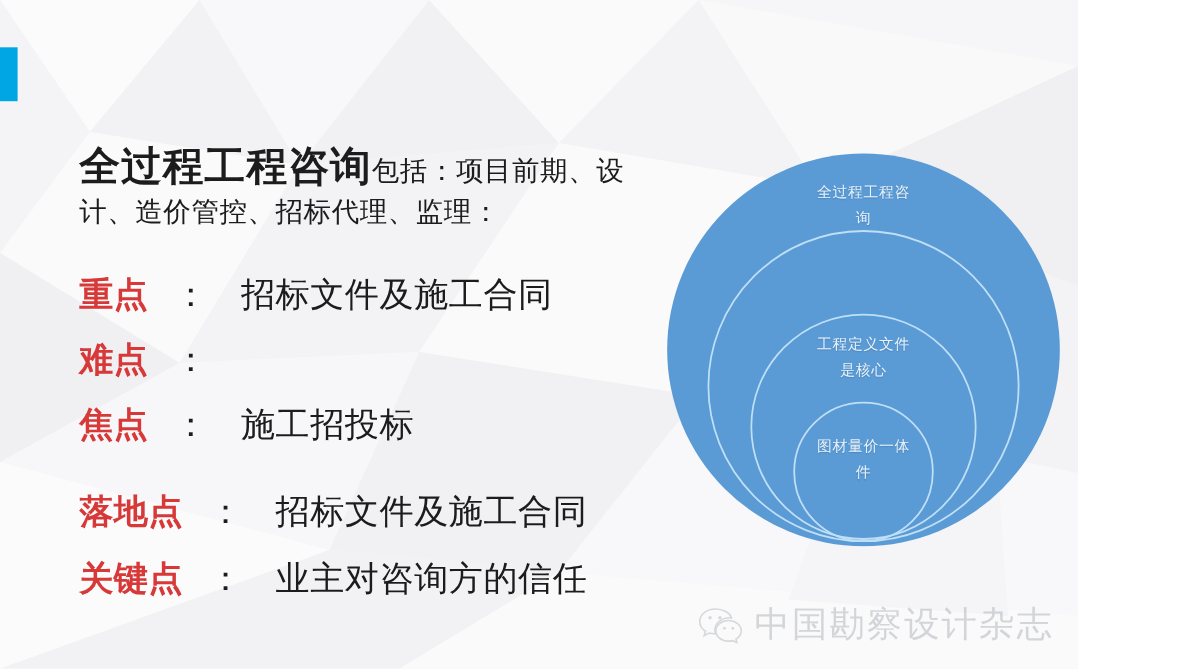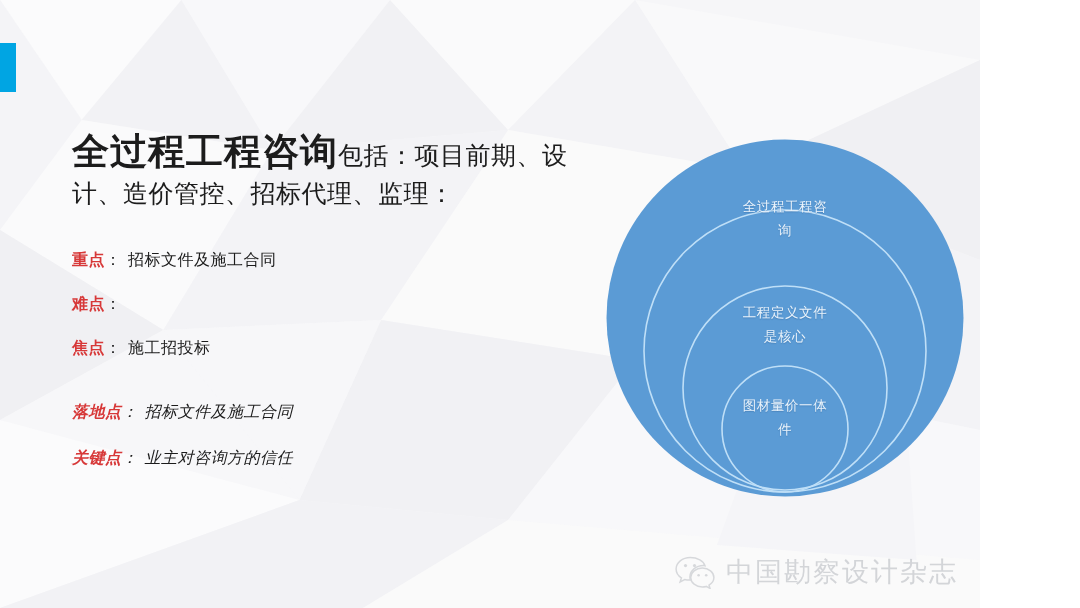--- a/index.html
+++ b/index.html
@@ -59,24 +59,25 @@
     font-weight: 700;
     letter-spacing: 1px;
   }
 
   .bullets {
     margin-top: 42px;
   }
   .bullet-row {
     display: flex;
     align-items: baseline;
-    font-size: 16px;
+    font-size: 31px;
     line-height: 1.0;
     margin-bottom: 28px;
     white-space: nowrap;
+    gap: 23px;
   }
   .bullet-row .key {
     color: #d73838;
     font-weight: 700;
     letter-spacing: 0.5px;
   }
   .bullet-row .colon {
     color: #1c1c1c;
     font-weight: 400;
     margin-right: 7px;
@@ -84,21 +85,20 @@
   .bullet-row .val {
     color: #1c1c1c;
     font-weight: 400;
     letter-spacing: 0.5px;
   }
   .bullets-lower {
     margin-top: 48px;
   }
   .bullets-lower .bullet-row {
     margin-bottom: 30px;
-    font-style: italic;
   }
 
   
   .diagram {
     position: absolute;
     left: 606px;
     top: 139px;
     width: 358px;
     height: 358px;
   }
@@ -122,21 +122,21 @@
   .watermark {
     position: absolute;
     right: 22px;
     bottom: 18px;
     display: flex;
     align-items: center;
     gap: 11px;
     opacity: 0.42;
   }
   .watermark .wm-text {
-    font-size: 27px;
+    font-size: 32px;
     color: #9fa3ab;
     letter-spacing: 2px;
     font-weight: 400;
   }
   .watermark .wechat-icon svg { display: block; }
 </style>
 </head>
 <body>
 
 <div id="slide">
@@ -210,21 +210,21 @@
 
       <circle cx="179" cy="179" r="178.5" fill="#5b9bd5"></circle>
 
       <circle cx="179" cy="212" r="141" fill="none" stroke="#bfdff7" stroke-width="1.6"></circle>
 
       <circle cx="179" cy="249" r="102" fill="none" stroke="#bfdff7" stroke-width="1.6"></circle>
 
       <circle cx="179" cy="290" r="63" fill="none" stroke="#bfdff7" stroke-width="1.6"></circle>
     </svg>
 
-    <div class="ring-label" style="left:0; top:24px; width:358px;margin-top:32px;">
+    <div class="ring-label" style="left:0; top:24px; width:358px;">
         <div>全过程工程咨</div>
         <div>询</div>
       </div>
     <div class="ring-label" style="left:0; top:162px; width:358px;">
         <div>工程定义文件</div>
         <div>是核心</div>
       </div>
     <div class="ring-label" style="left:0; top:255px; width:358px;">
         <div>图材量价一体</div>
         <div>件</div>

